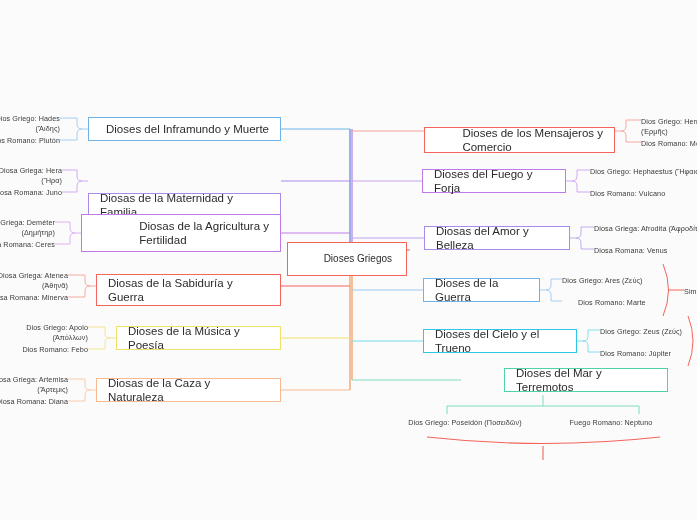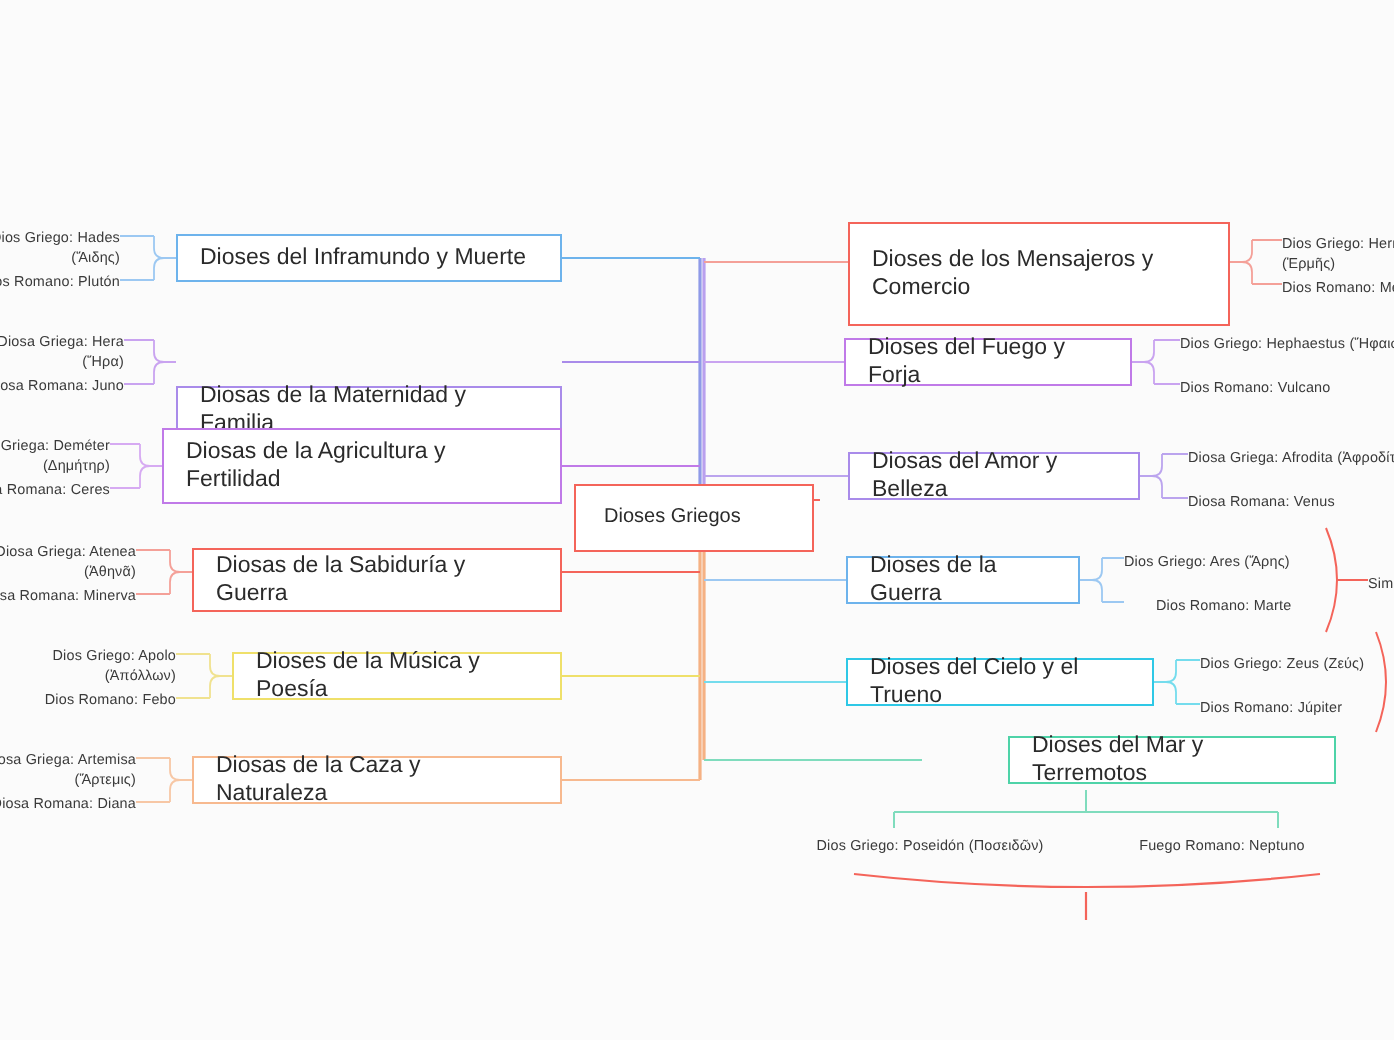--- a/index.html
+++ b/index.html
@@ -27,20 +27,21 @@
     box-sizing: border-box;
     background: #ffffff;
     border-style: solid;
     border-width: 1.2px;
     display: flex;
     align-items: center;
     padding: 5px 11px;
     line-height: 1.25;
     color: #2b2b2b;
     white-space: pre-line;
+    justify-content: flex-end;
   }
   .node::after {
     content: "";
     position: absolute;
     left: 3px;
     top: 3px;
     right: -3px;
     bottom: -3px;
     border: 1.2px solid currentColor;
     z-index: -1;
@@ -180,21 +181,21 @@
 
   <div class="leaf right-align" style="left:-24px; top:271px; width:92px;">Diosa Griega: Atenea (Ἀθηνᾶ)</div>
   <div class="leaf right-align" style="left:-24px; top:293px; width:92px;">Diosa Romana: Minerva</div>
 
   <div class="leaf right-align" style="left:-10px; top:323px; width:98px;">Dios Griego: Apolo (Ἀπόλλων)</div>
   <div class="leaf right-align" style="left:-10px; top:345px; width:98px;">Dios Romano: Febo</div>
 
   <div class="leaf right-align" style="left:-22px; top:375px; width:90px;">Diosa Griega: Artemisa (Ἄρτεμις)</div>
   <div class="leaf right-align" style="left:-22px; top:397px; width:90px;">Diosa Romana: Diana</div>
 
-  <div class="node topic" style="left:424px; top:111px; width:191px; height:52px; border-color:#f4645a; color:#f4645a;">
+  <div class="node topic" style="left:424px; top:127px; width:191px; height:26px; border-color:#f4645a; color:#f4645a;">
     <span style="color:#2b2b2b;">Dioses de los Mensajeros y
 Comercio</span>
   </div>
 
   <div class="node topic" style="left:422px; top:169px; width:144px; height:24px; border-color:#c07ae8; color:#c07ae8;">
     <span style="color:#2b2b2b;">Dioses del Fuego y Forja</span>
   </div>
 
   <div class="node topic" style="left:423px; top:278px; width:117px; height:24px; border-color:#6db3ec; color:#6db3ec;">
     <span style="color:#2b2b2b;">Dioses de la Guerra</span>
@@ -214,21 +215,21 @@
 
   <div class="leaf" style="left:641px; top:117px; width:95px;">Dios Griego: Hermes (Ἑρμῆς)</div>
   <div class="leaf" style="left:641px; top:139px; width:95px;">Dios Romano: Mercurio</div>
 
   <div class="leaf" style="left:590px; top:167px; width:125px;">Dios Griego: Hephaestus (Ἥφαιστος)</div>
   <div class="leaf" style="left:590px; top:189px; width:125px;">Dios Romano: Vulcano</div>
 
   <div class="leaf" style="left:594px; top:224px; width:115px;">Diosa Griega: Afrodita (Ἀφροδίτη)</div>
   <div class="leaf" style="left:594px; top:246px; width:115px;">Diosa Romana: Venus</div>
 
-  <div class="leaf" style="left:562px; top:276px; width:100px;">Dios Griego: Ares (Ἄρης)</div>
+  <div class="leaf" style="left:562px; top:276px; width:100px;">Dios Griego: Ares (Ζεύς)</div>
   <div class="leaf" style="left:562px; top:298px; width:100px;padding-left:16px;">Dios Romano: Marte</div>
   <div class="leaf" style="left:684px; top:287px; width:70px;">Simbolismo</div>
 
   <div class="leaf" style="left:600px; top:327px; width:100px;">Dios Griego: Zeus (Ζεύς)</div>
   <div class="leaf" style="left:600px; top:349px; width:100px;">Dios Romano: Júpiter</div>
 
   <div class="leaf" style="left:400px; top:418px; width:130px; text-align:center;">Dios Griego: Poseidón (Ποσειδῶν)</div>
   <div class="leaf" style="left:556px; top:418px; width:110px; text-align:center;">Fuego Romano: Neptuno</div>
 
 

